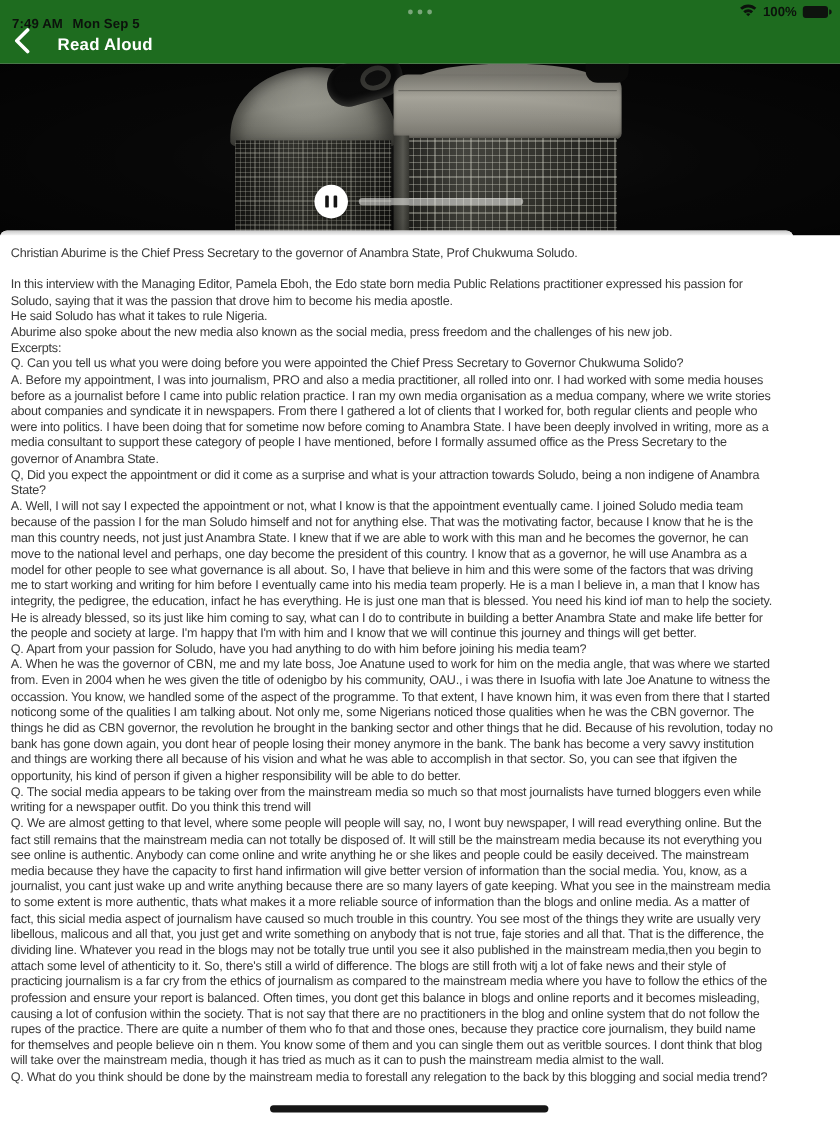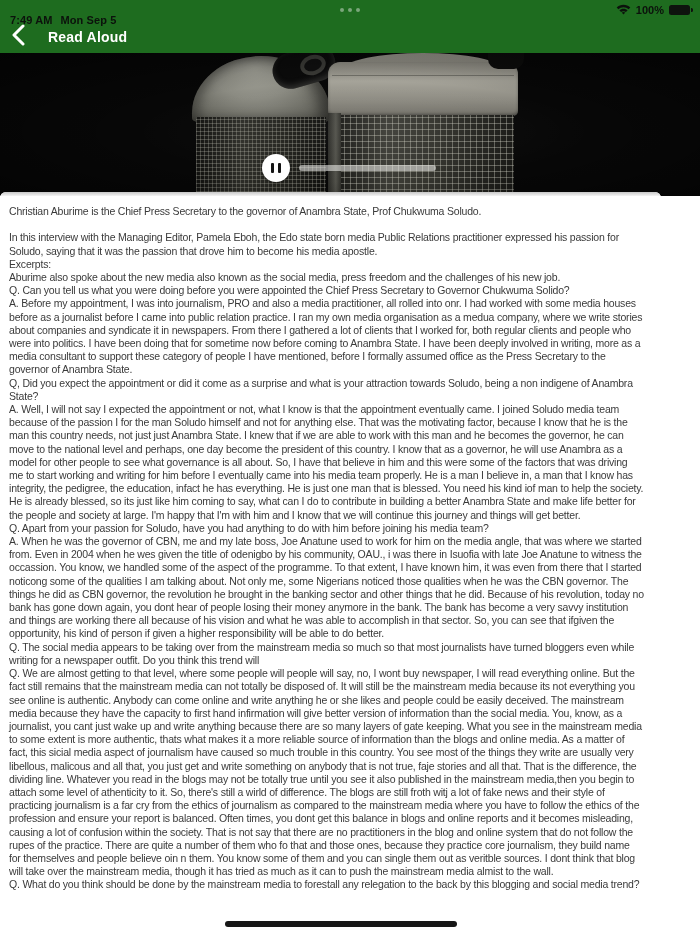--- a/index.html
+++ b/index.html
@@ -143,22 +143,23 @@
       <span class="pause-bar"></span>
     </div>
     <div class="progress-track"></div>
   </div>
 
   <div class="content">
     <div class="article">
       <p>Christian Aburime is the Chief Press Secretary to the governor of Anambra State, Prof Chukwuma Soludo.</p>
       <p></p>
       <p>In this interview with the Managing Editor, Pamela Eboh, the Edo state born media Public Relations practitioner expressed his passion for Soludo, saying that it was the passion that drove him to become his media apostle.</p>
+      <p>He said Soludo has what it takes to rule Nigeria.</p>
+      <p>Aburime also spoke about the new media also known as the social media, press freedom and the challenges of his new job.</p>
       <p>Excerpts:</p>
-      <p>Aburime also spoke about the new media also known as the social media, press freedom and the challenges of his new job.</p>
       <p>Q. Can you tell us what you were doing before you were appointed the Chief Press Secretary to Governor Chukwuma Solido?</p>
       <p>A. Before my appointment, I was into journalism, PRO and also a media practitioner, all rolled into onr. I had worked with some media houses before as a journalist before I came into public relation practice. I ran my own media organisation as a medua company, where we write stories about companies and syndicate it in newspapers. From there I gathered a lot of clients that I worked for, both regular clients and people who were into politics. I have been doing that for sometime now before coming to Anambra State. I have been deeply involved in writing, more as a media consultant to support these category of people I have mentioned, before I formally assumed office as the Press Secretary to the governor of Anambra State.</p>
       <p>Q, Did you expect the appointment or did it come as a surprise and what is your attraction towards Soludo, being a non indigene of Anambra State?</p>
       <p>A. Well, I will not say I expected the appointment or not, what I know is that the appointment eventually came. I joined Soludo media team because of the passion I for the man Soludo himself and not for anything else. That was the motivating factor, because I know that he is the man this country needs, not just just Anambra State. I knew that if we are able to work with this man and he becomes the governor, he can move to the national level and perhaps, one day become the president of this country. I know that as a governor, he will use Anambra as a model for other people to see what governance is all about. So, I have that believe in him and this were some of the factors that was driving me to start working and writing for him before I eventually came into his media team properly. He is a man I believe in, a man that I know has integrity, the pedigree, the education, infact he has everything. He is just one man that is blessed. You need his kind iof man to help the society. He is already blessed, so its just like him coming to say, what can I do to contribute in building a better Anambra State and make life better for the people and society at large. I'm happy that I'm with him and I know that we will continue this journey and things will get better.</p>
       <p>Q. Apart from your passion for Soludo, have you had anything to do with him before joining his media team?</p>
       <p>A. When he was the governor of CBN, me and my late boss, Joe Anatune used to work for him on the media angle, that was where we started from. Even in 2004 when he wes given the title of odenigbo by his community, OAU., i was there in Isuofia with late Joe Anatune to witness the occassion. You know, we handled some of the aspect of the programme. To that extent, I have known him, it was even from there that I started noticong some of the qualities I am talking about. Not only me, some Nigerians noticed those qualities when he was the CBN governor. The things he did as CBN governor, the revolution he brought in the banking sector and other things that he did. Because of his revolution, today no bank has gone down again, you dont hear of people losing their money anymore in the bank. The bank has become a very savvy institution and things are working there all because of his vision and what he was able to accomplish in that sector. So, you can see that ifgiven the opportunity, his kind of person if given a higher responsibility will be able to do better.</p>
       <p>Q. The social media appears to be taking over from the mainstream media so much so that most journalists have turned bloggers even while writing for a newspaper outfit. Do you think this trend will</p>
       <p>Q. We are almost getting to that level, where some people will people will say, no, I wont buy newspaper, I will read everything online. But the fact still remains that the mainstream media can not totally be disposed of. It will still be the mainstream media because its not everything you see online is authentic. Anybody can come online and write anything he or she likes and people could be easily deceived. The mainstream media because they have the capacity to first hand infirmation will give better version of information than the social media. You, know, as a journalist, you cant just wake up and write anything because there are so many layers of gate keeping. What you see in the mainstream media to some extent is more authentic, thats what makes it a more reliable source of information than the blogs and online media. As a matter of fact, this sicial media aspect of journalism have caused so much trouble in this country. You see most of the things they write are usually very libellous, malicous and all that, you just get and write something on anybody that is not true, faje stories and all that. That is the difference, the dividing line. Whatever you read in the blogs may not be totally true until you see it also published in the mainstream media,then you begin to attach some level of athenticity to it. So, there's still a wirld of difference. The blogs are still froth witj a lot of fake news and their style of practicing journalism is a far cry from the ethics of journalism as compared to the mainstream media where you have to follow the ethics of the profession and ensure your report is balanced. Often times, you dont get this balance in blogs and online reports and it becomes misleading, causing a lot of confusion within the society. That is not say that there are no practitioners in the blog and online system that do not follow the rupes of the practice. There are quite a number of them who fo that and those ones, because they practice core journalism, they build name for themselves and people believe oin n them. You know some of them and you can single them out as veritble sources. I dont think that blog will take over the mainstream media, though it has tried as much as it can to push the mainstream media almist to the wall.</p>
       <p>Q. What do you think should be done by the mainstream media to forestall any relegation to the back by this blogging and social media trend?</p>
     </div>

